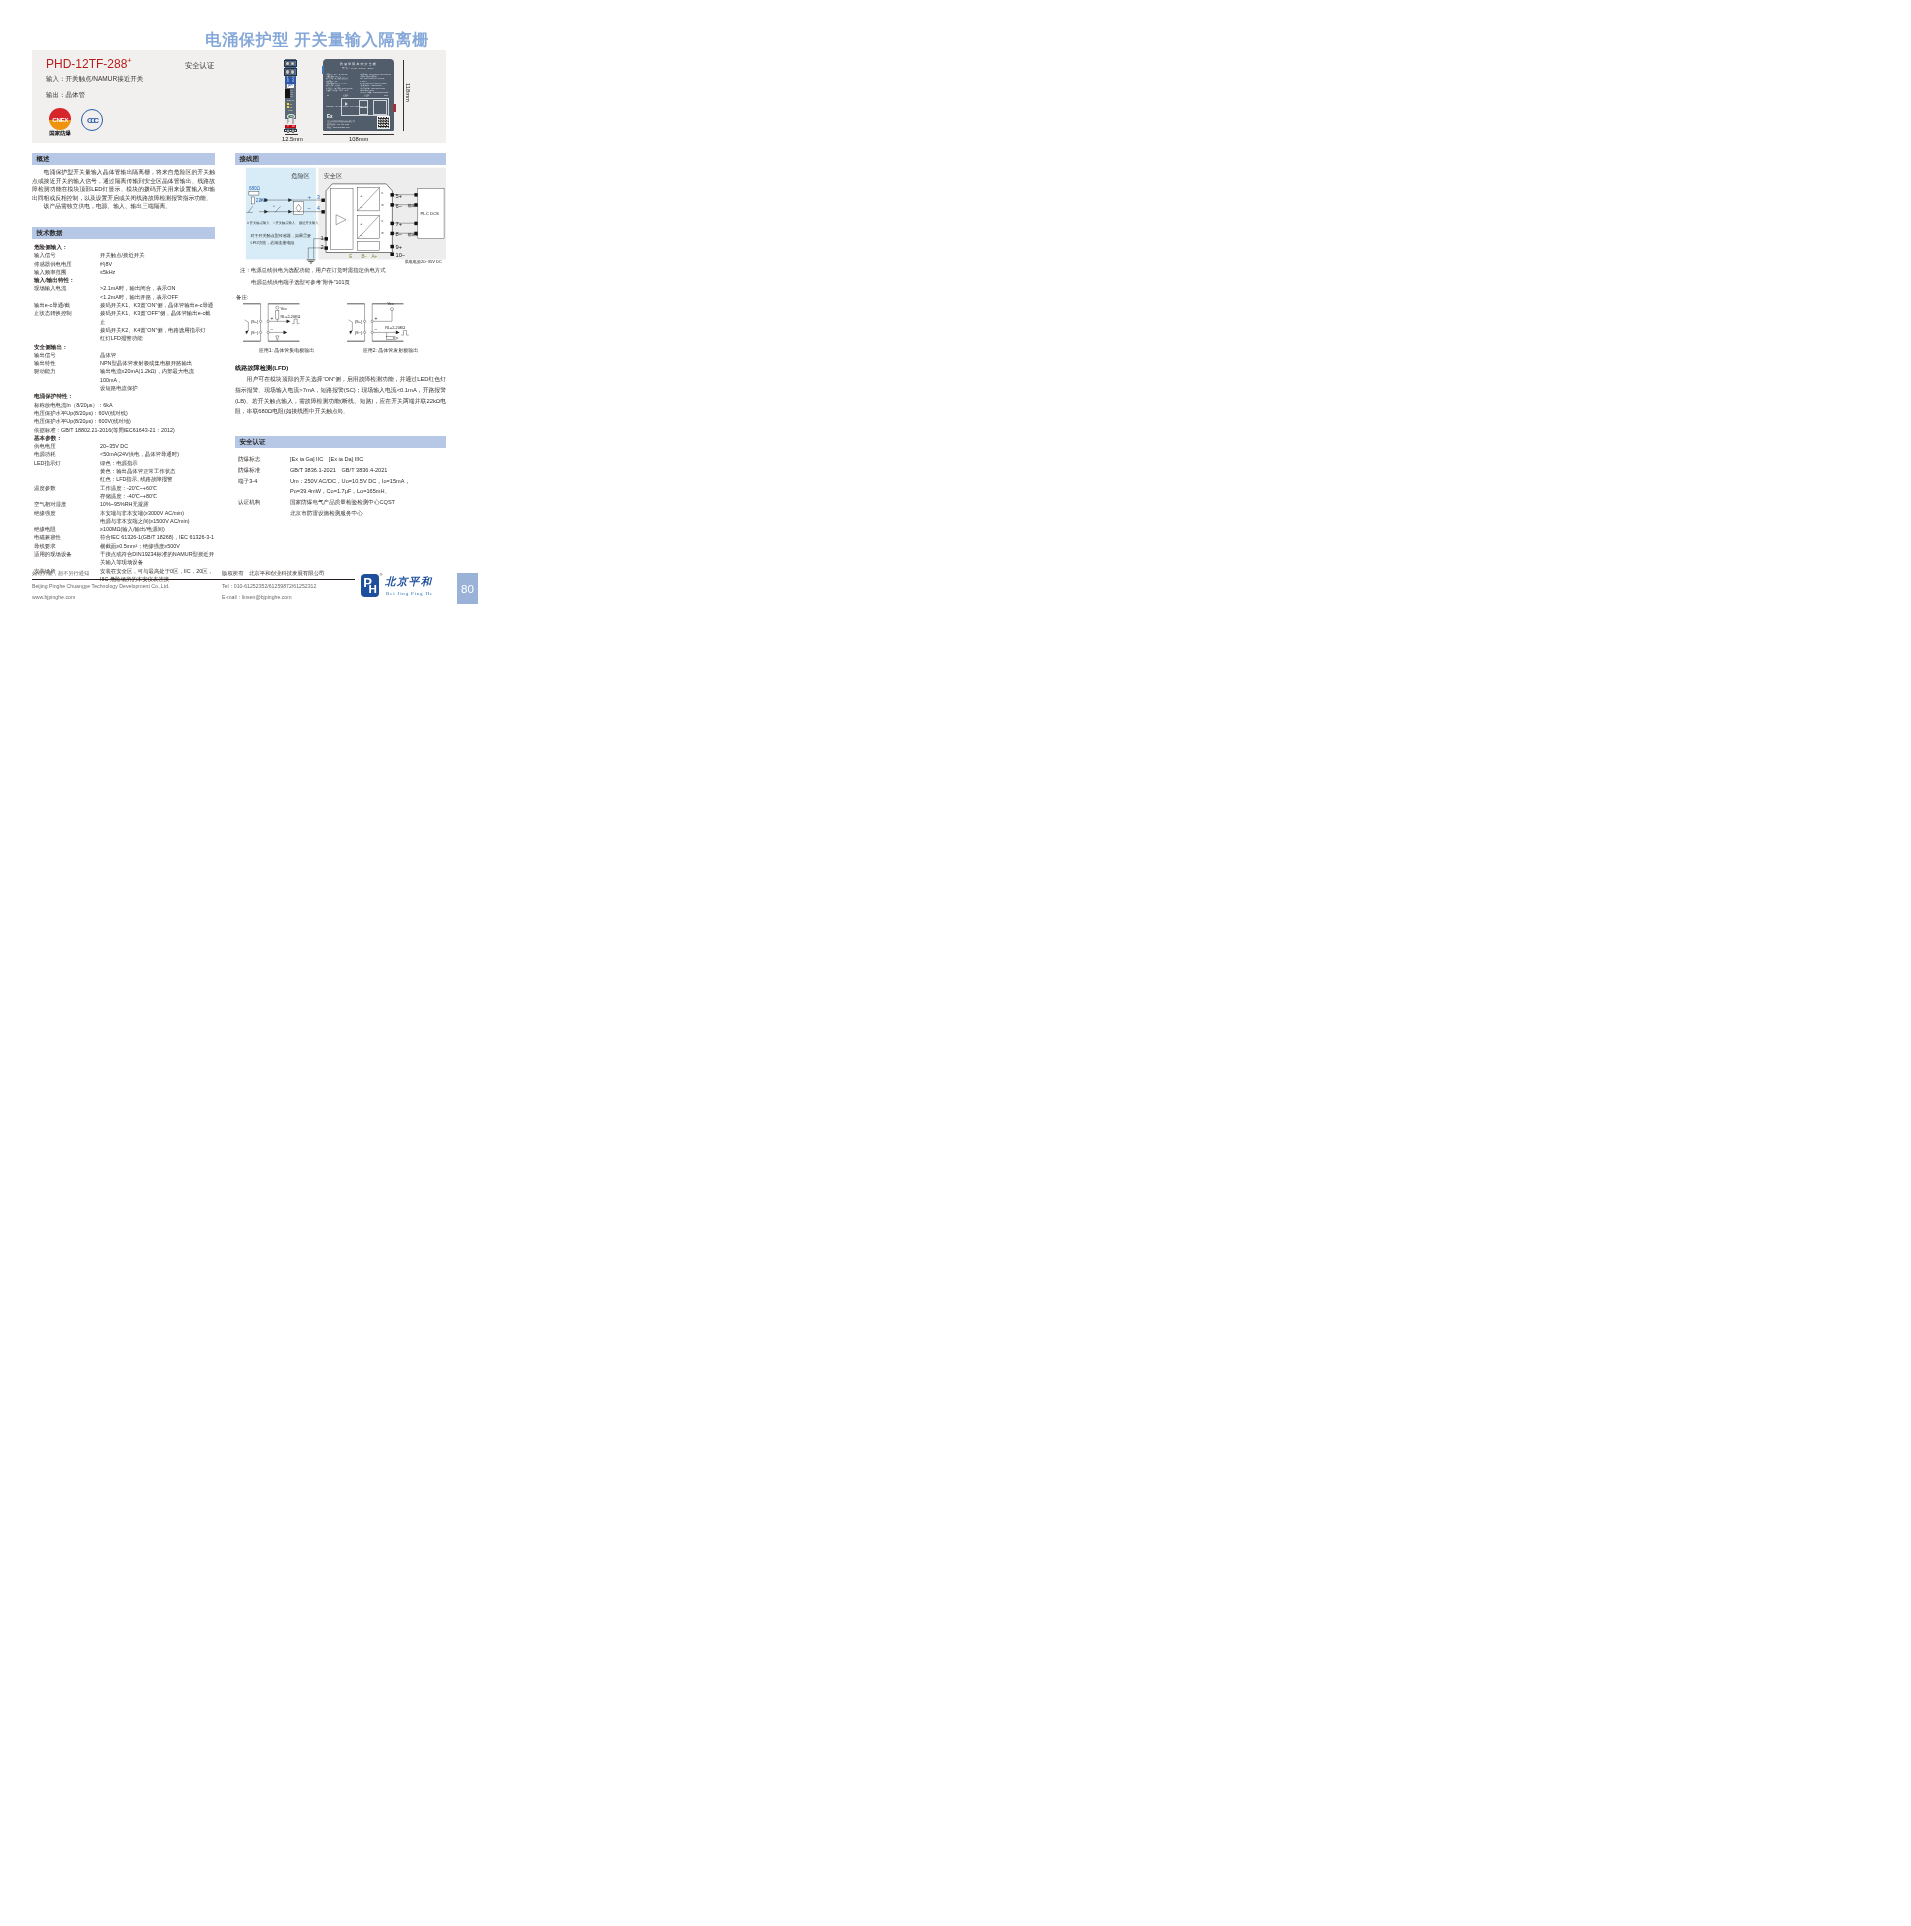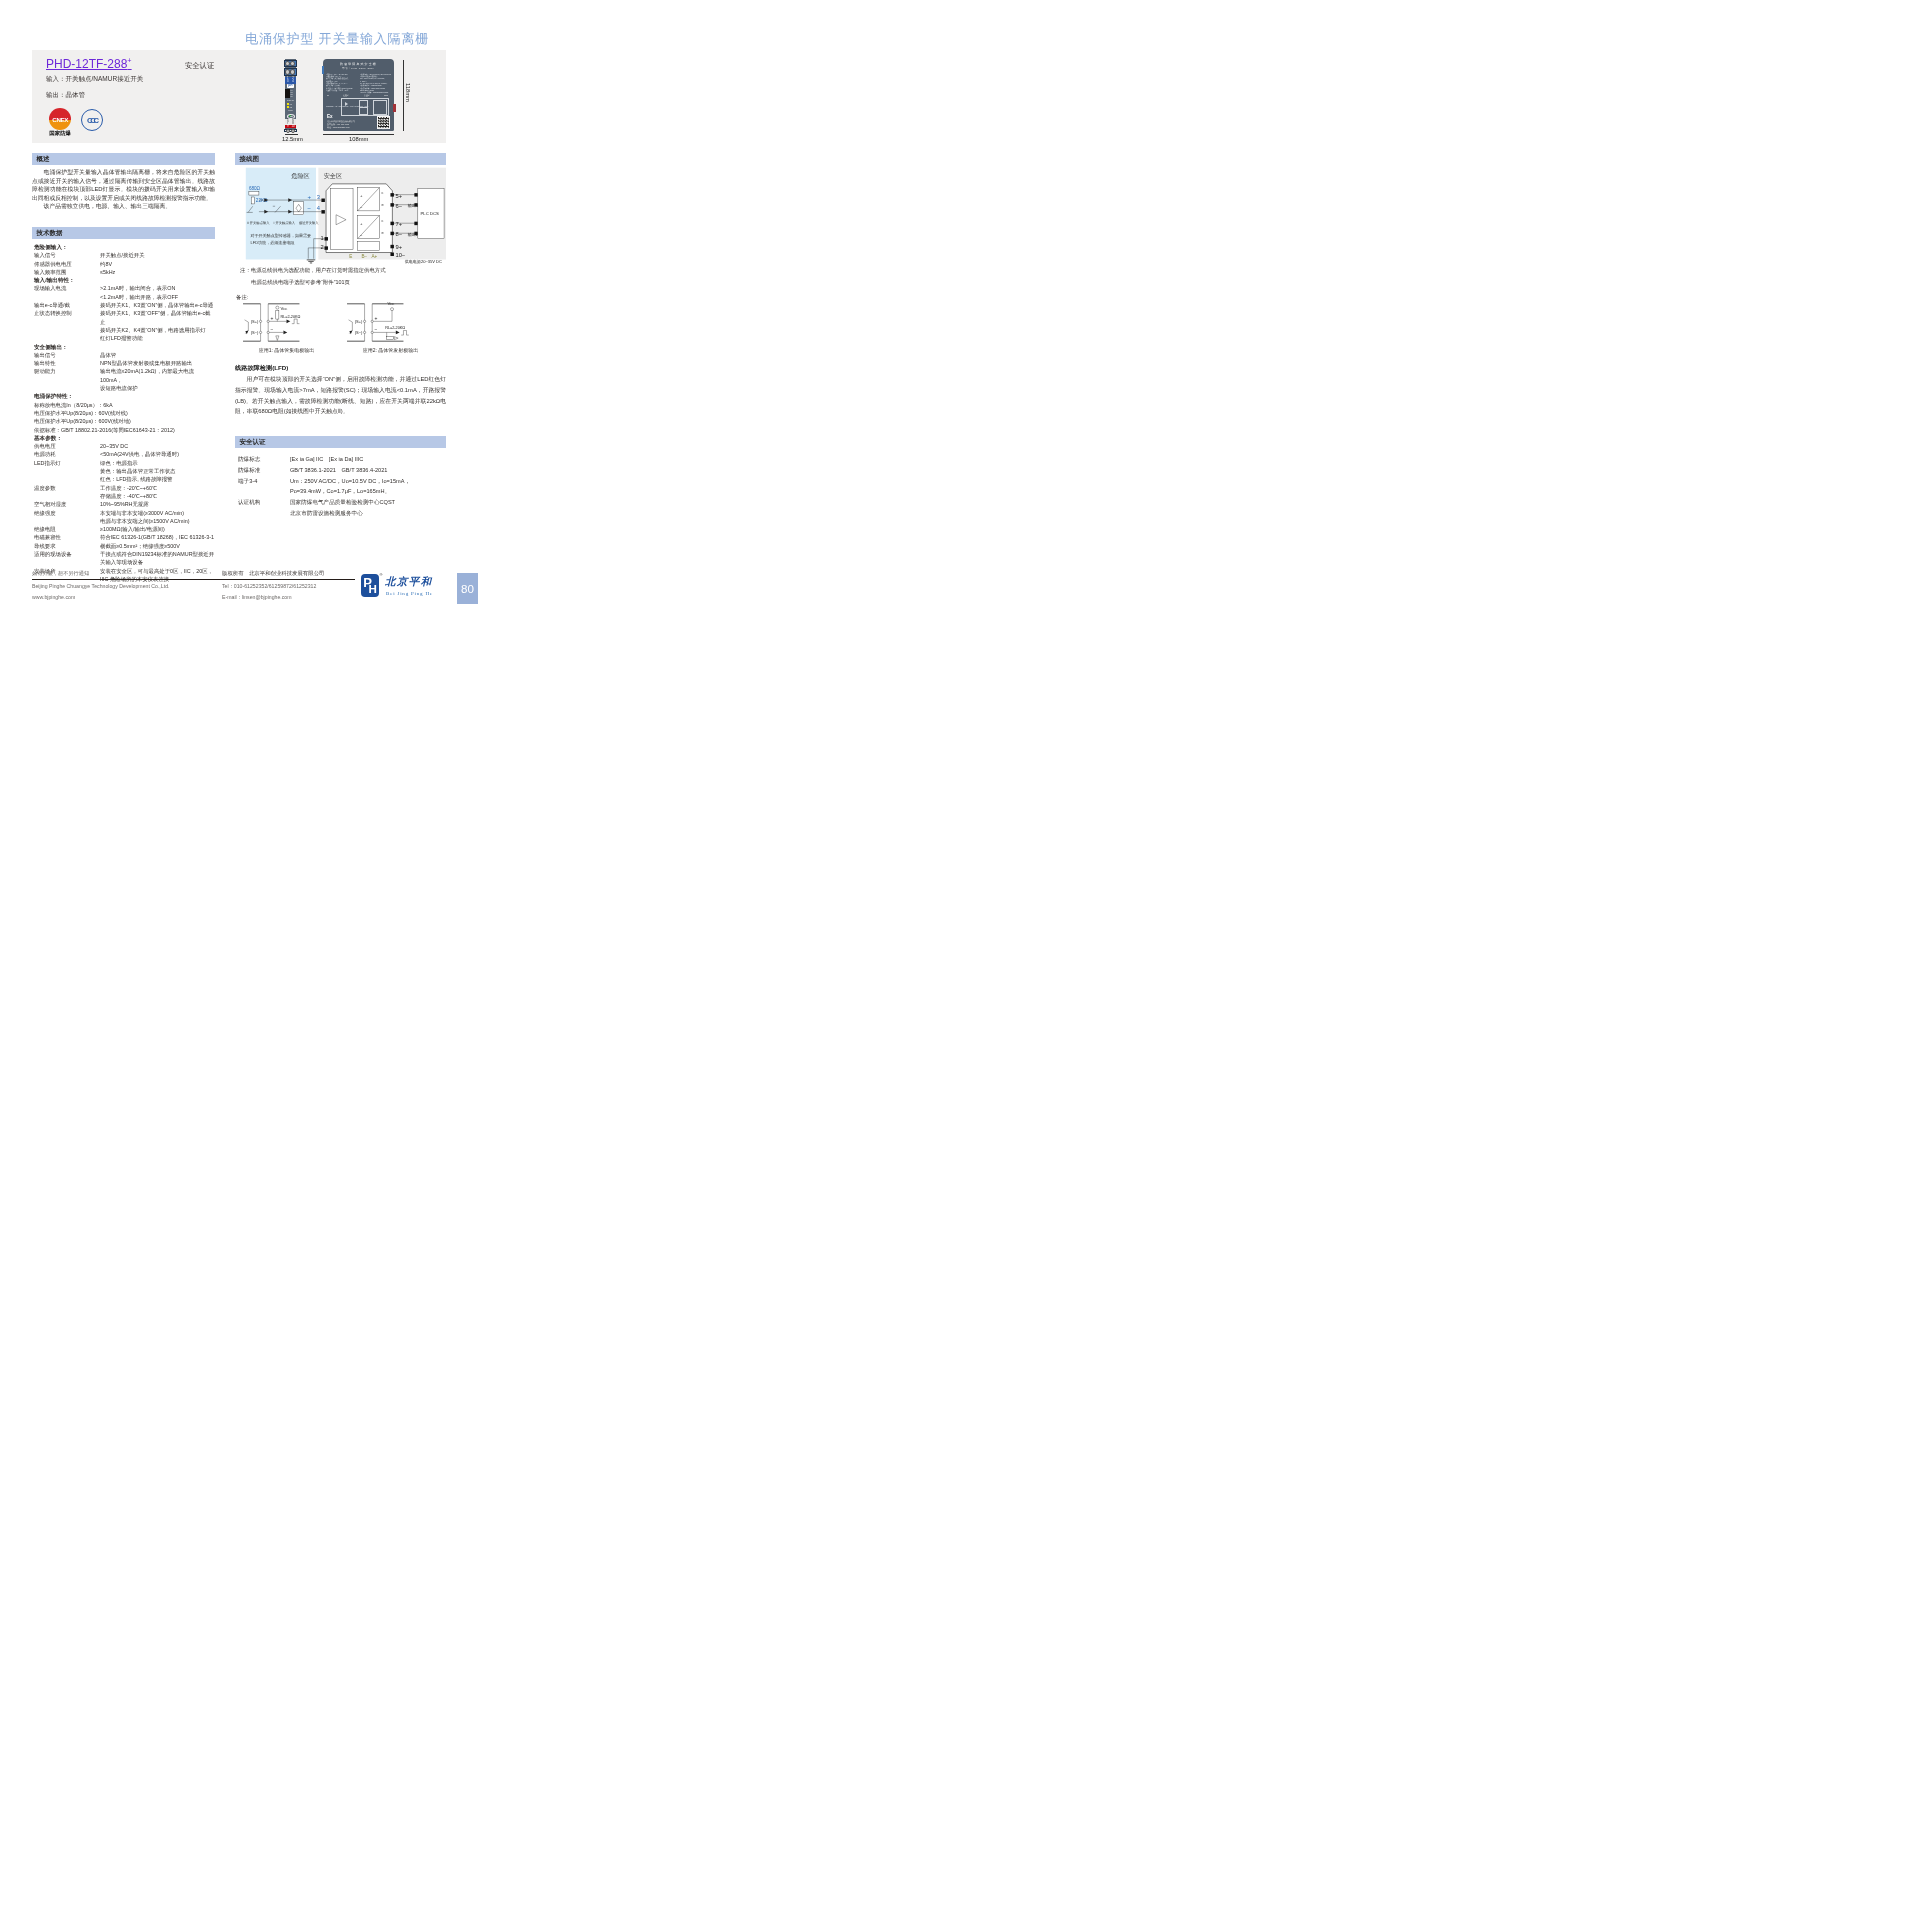--- a/index.html
+++ b/index.html
@@ -1,22 +1,22 @@
 <!DOCTYPE html>
 <html style="font-size:6.2px"><head>
 <meta charset="utf-8">
 <style>
   html,body{margin:0;padding:0;background:#fff;font-family:"Liberation Sans",sans-serif;}
   #page{position:relative;width:478px;height:648px;background:#fff;overflow:hidden;color:#332f2d;}
   .abs{position:absolute;}
   
-  .page-title{font-size:13px;font-weight:normal;color:#85a8d8;letter-spacing:0.8px;}
+  .page-title{font-size:16px;font-weight:bold;color:#85a8d8;letter-spacing:0.8px;}
   
   .product-box{background:#f1f0ef;}
-  .model-title{font-size:12px;color:#6d28d9;text-decoration:underline;}
+  .model-title{font-size:12px;color:#b91c1c;}
   .model-title sup{font-size:7.3px;}
   .io-count{font-size:7.3px;color:#3a3433;}
   .io-line{font-size:6.5px;color:#3a3433;}
   
   .secbar{background:#b7c8e6;height:11.6px;line-height:11.6px;padding-left:4.6px;font-size:6.5px;font-weight:bold;color:#2b2b2b;}
   
   .para{font-size:5.8px;line-height:8.6px;text-align:justify;color:#332f2d;}
   .para p{margin:0;text-indent:2em;}
   
   .trow{display:flex;font-size:5.4px;line-height:8.3px;color:#332f2d;}

